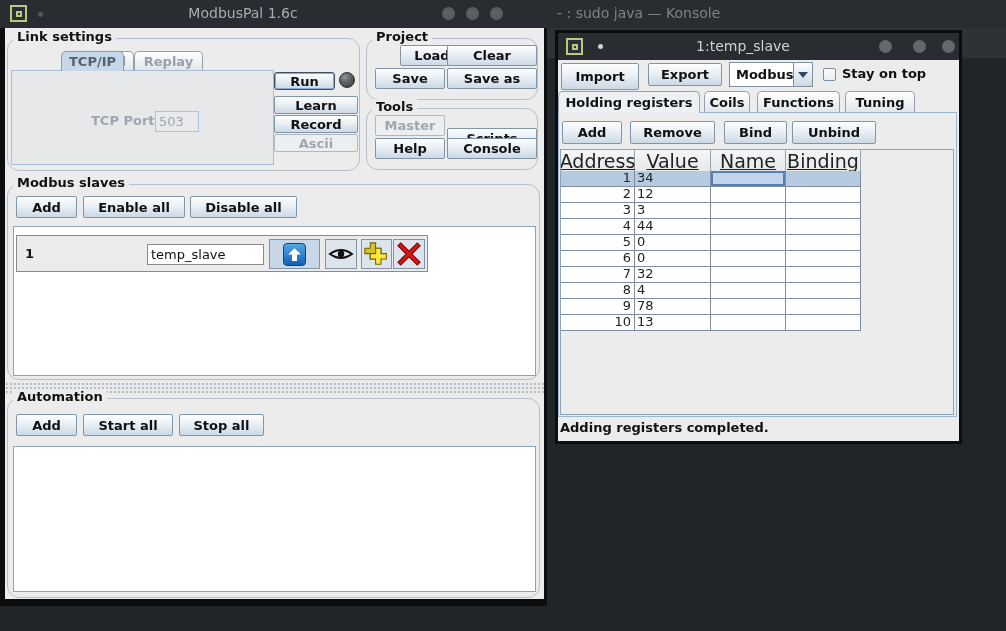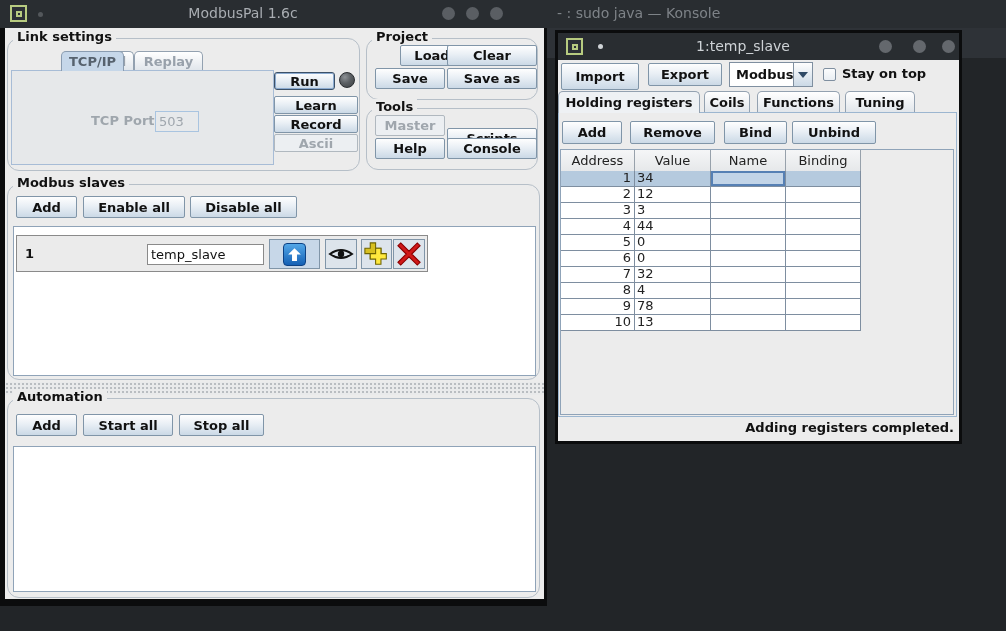--- a/index.html
+++ b/index.html
@@ -53,33 +53,33 @@
   .combo-arrow{width:21px;display:flex;align-items:center;justify-content:center;
                background:linear-gradient(#fefefe,#cbd9e6);border-left:1px solid #7f8fa0;}
   .tri-down{width:0;height:0;border-left:5px solid transparent;border-right:5px solid transparent;
             border-top:6px solid #2f4a66;}
   .checkbox{position:absolute;box-sizing:border-box;width:13px;height:13px;border:1px solid #7f8fa0;
             border-radius:2px;background:linear-gradient(#fbfcfd,#e9eef3);}
   
   .viewport{position:absolute;box-sizing:border-box;background:#ececec;border:1px solid #8fa3b8;overflow:hidden;}
   .thead{position:absolute;left:0;top:0;display:flex;border-bottom:1px solid #97a1ab;}
   .th{box-sizing:border-box;height:21px;display:flex;align-items:center;justify-content:center;
-      font-size:13px;color:#222;background:linear-gradient(#f5f6f7,#e6e8ea);border-right:1px solid #97a1ab;}
+      font-size:19px;color:#222;background:linear-gradient(#f5f6f7,#e6e8ea);border-right:1px solid #97a1ab;text-decoration:underline;}
   .trow{display:flex;height:16px;background:#fff;border-bottom:1px solid #7e8ea0;box-sizing:border-box;}
   .trow.sel{background:#b5cade;}
   .tc{box-sizing:border-box;border-right:1px solid #7e8ea0;font-size:13px;line-height:14px;color:#222;
       overflow:hidden;white-space:nowrap;}
   .tc.addr{width:74px;text-align:right;padding-right:3px;}
   .tc.val{width:76px;padding-left:2px;}
   .tc.name{width:75px;}
   .tc.bindc{width:75px;}
   .tc.focus{background:#c2d4e7;box-shadow:inset 0 0 0 2px #5680b4;}
   .led{position:absolute;border-radius:50%;border:1px solid #2a2d30;
        background:radial-gradient(circle at 35% 30%,#8e9296 0%,#5b5f63 45%,#3c4043 100%);box-sizing:border-box;}
-  .status{position:absolute;font-weight:bold;font-size:13px;color:#111;text-align:right;}
+  .status{position:absolute;font-weight:bold;font-size:13px;color:#111;text-align:left;}
 </style>
 </head>
 <body>
 
 <div class="abs titlebar" style="left:547px;top:0;width:459px;height:28px;">
   <span class="abs" style="left:10px;top:5px;font-size:14px;color:#7e8388;white-space:nowrap;">- : sudo java — Konsole</span>
 </div>
 <div class="abs" style="left:547px;top:28px;width:459px;height:30px;background:#2e3237;"></div>
 
 <div class="window" style="left:0;top:0;width:547px;height:606px;">

